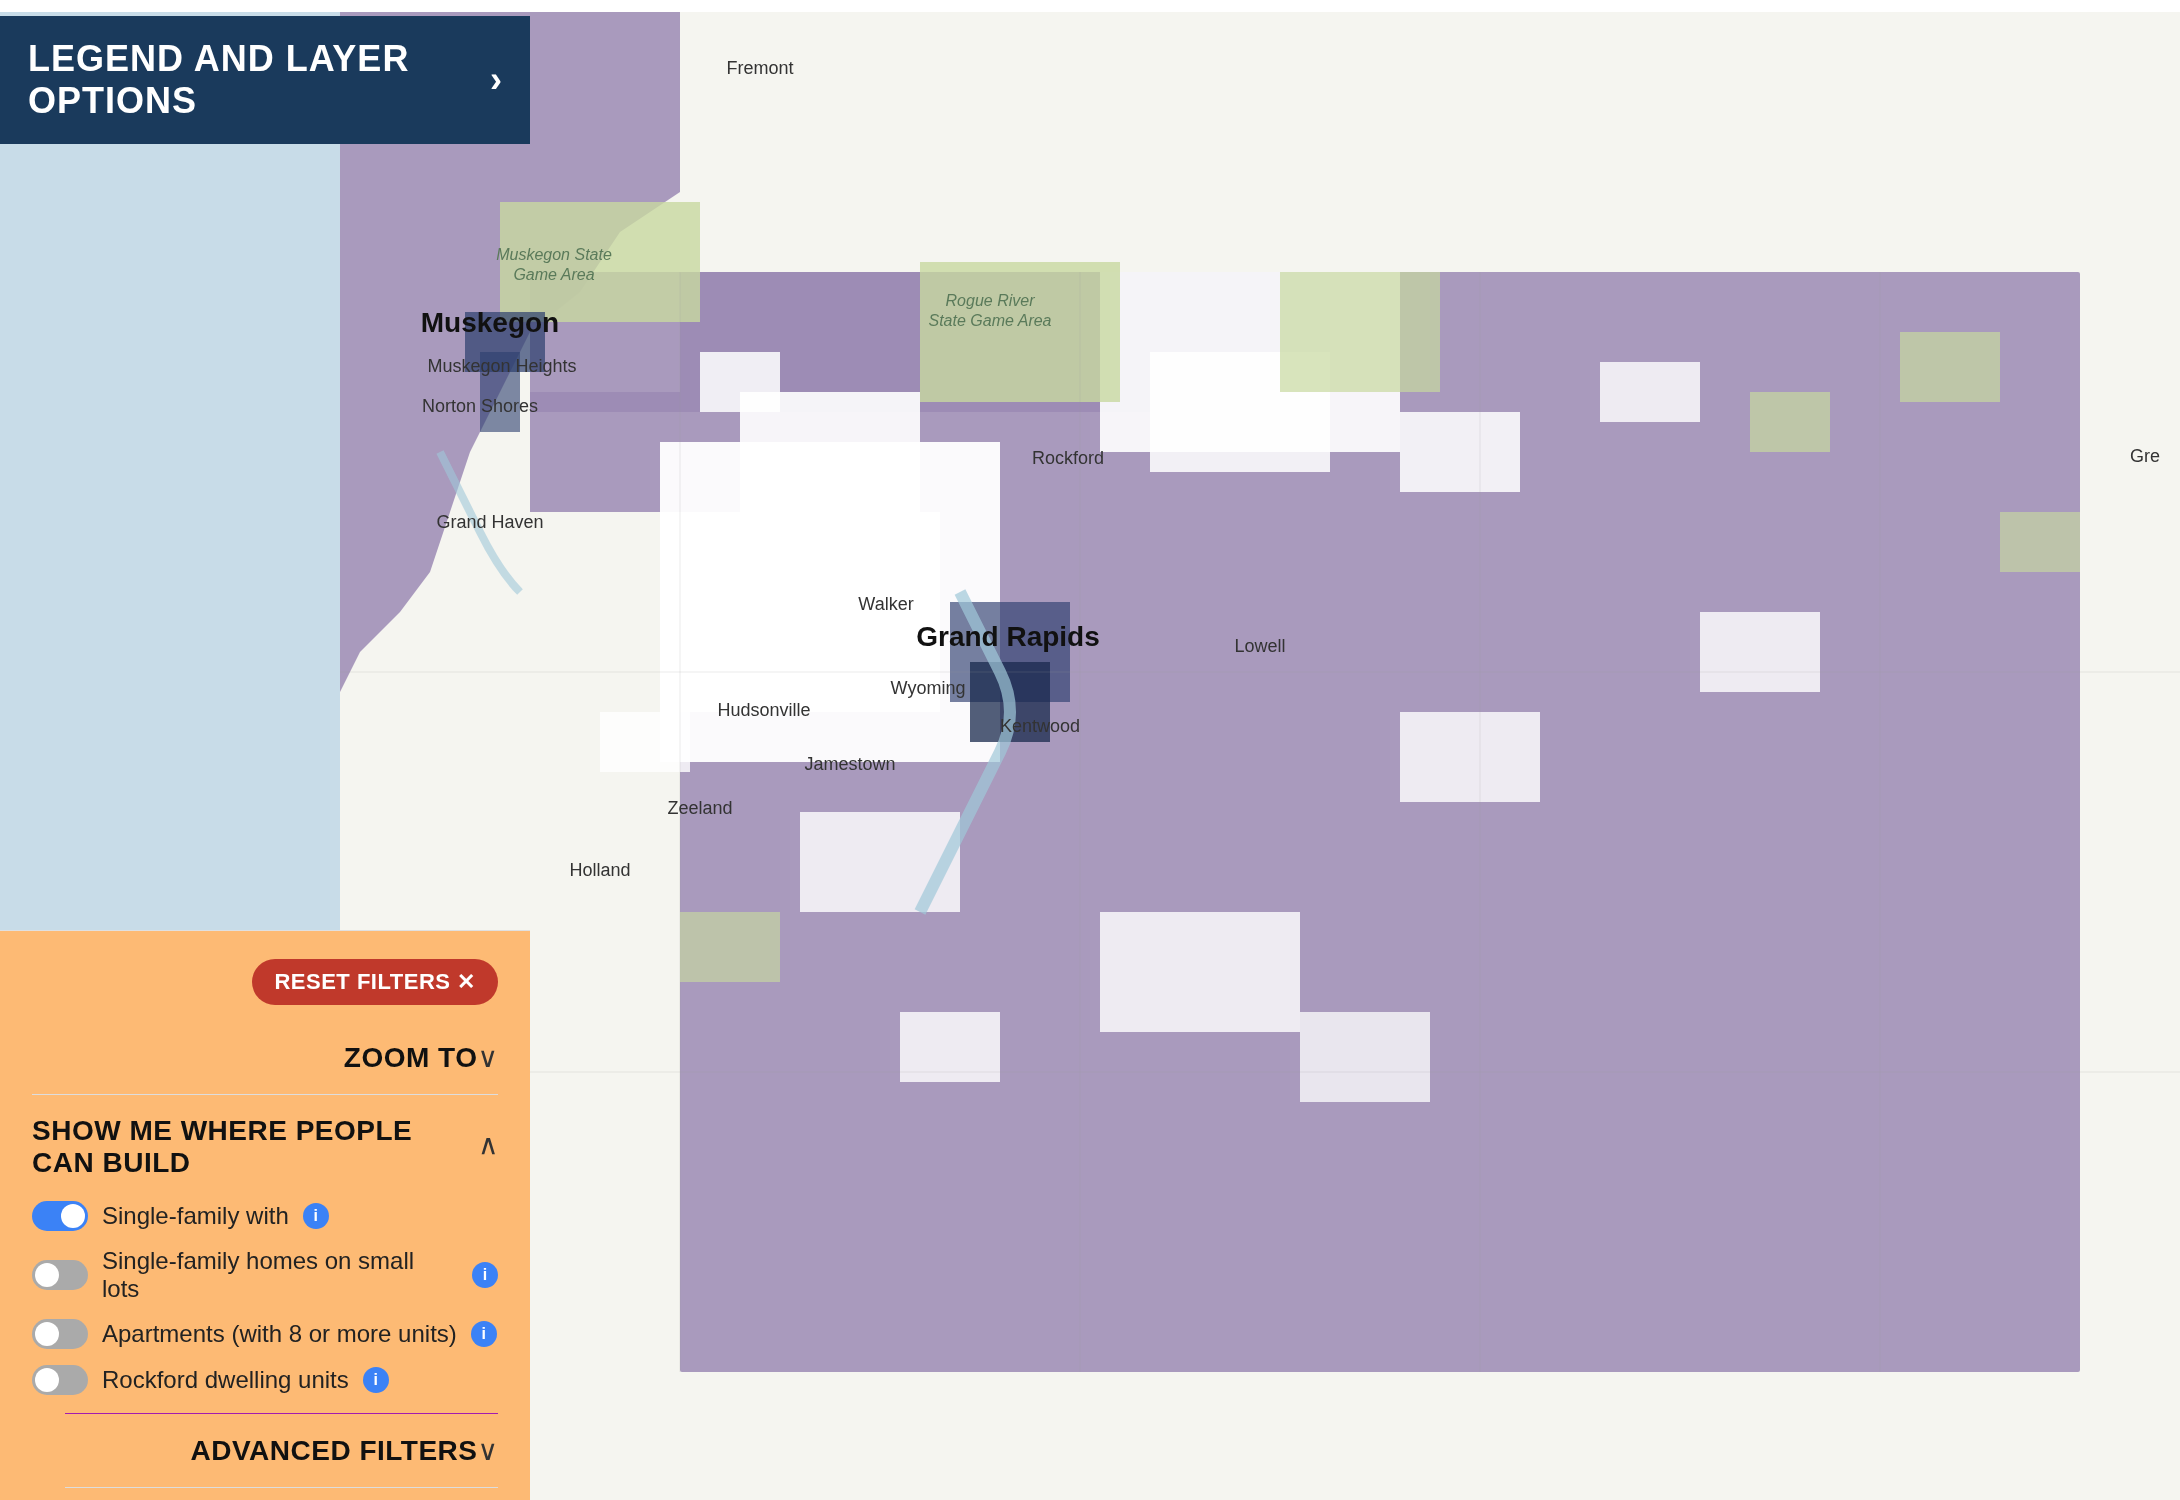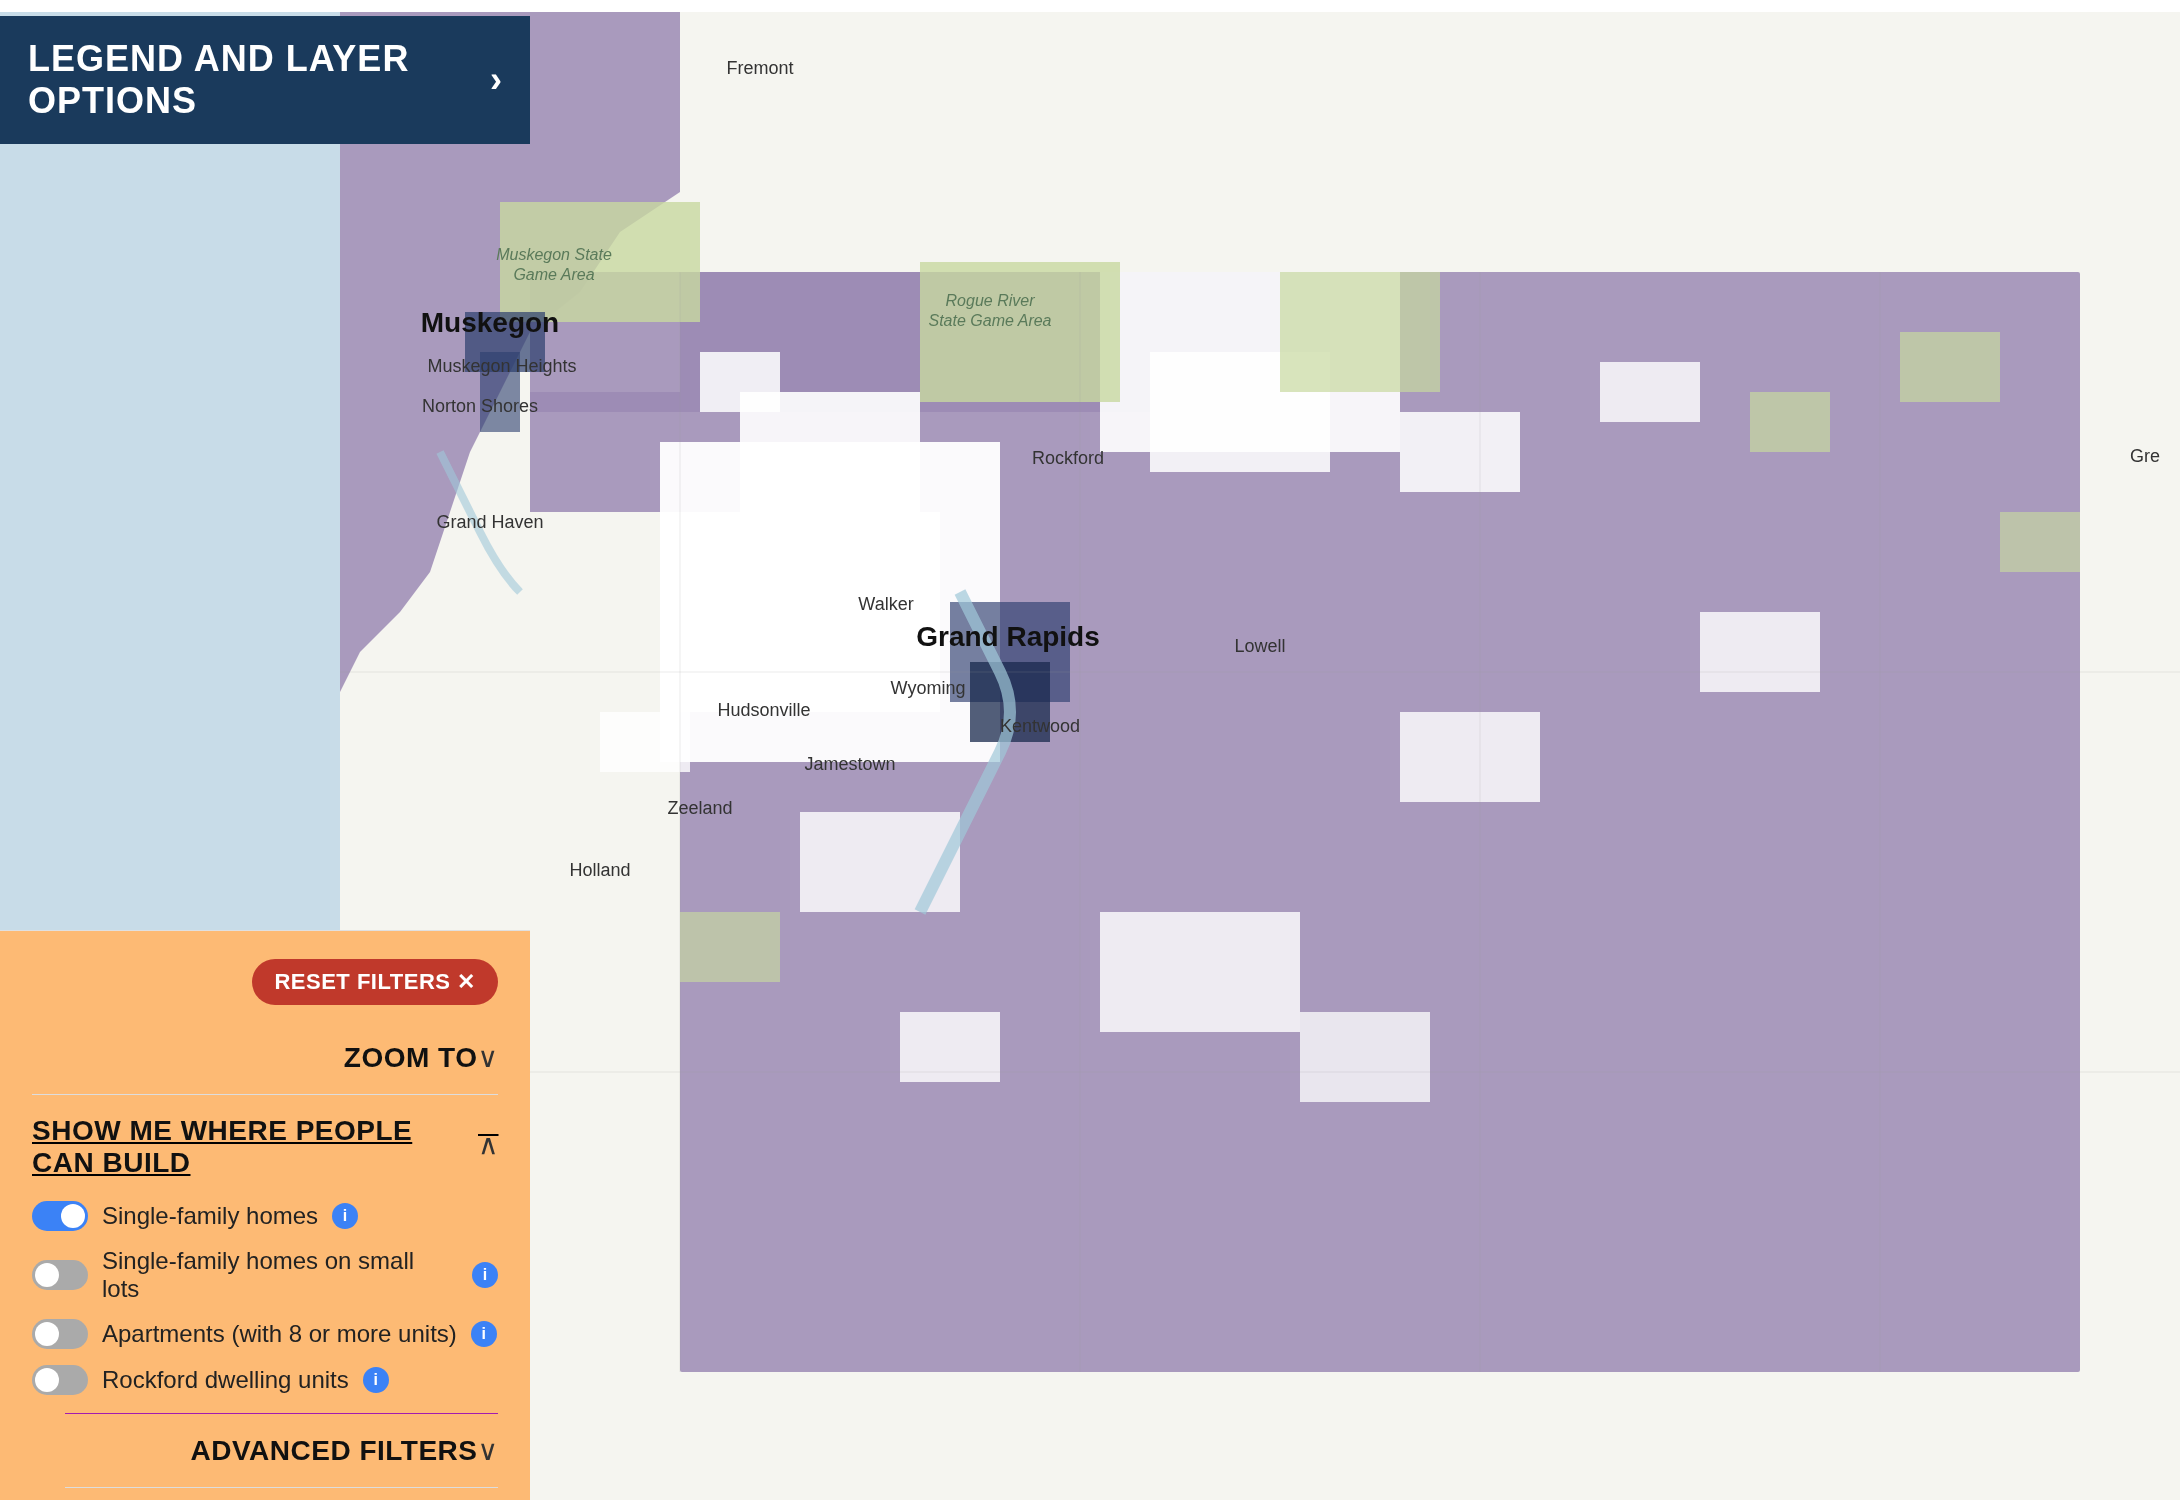--- a/index.html
+++ b/index.html
@@ -300,32 +300,32 @@
 
     <div class="clearfix">
       <button class="reset-filters-btn">RESET FILTERS ✕</button>
     </div>
 
     <div class="section-header">
       <span class="section-title">ZOOM TO</span>
       <span class="chevron-down">∨</span>
     </div>
 
-    <div class="section-header" style="border-bottom: none; padding-bottom: 4px; text-decoration: underline;">
+    <div class="section-header" style="border-bottom: none; padding-bottom: 4px;">
       <span class="section-title">SHOW ME WHERE PEOPLE CAN BUILD</span>
       <span class="chevron-down" style="transform: rotate(180deg); display: inline-block;">∨</span>
     </div>
 
     <div class="section-content">
 
       <div class="toggle-row">
         <div class="toggle-switch on">
           <div class="toggle-knob"></div>
         </div>
-        <span class="toggle-label">Single-family homes</span>
+        <span class="toggle-label">Single-family with</span>
         <div class="info-icon">i</div>
       </div>
 
       <div class="toggle-row">
         <div class="toggle-switch off">
           <div class="toggle-knob"></div>
         </div>
         <span class="toggle-label">Single-family homes on small lots</span>
         <div class="info-icon">i</div>
       </div>

